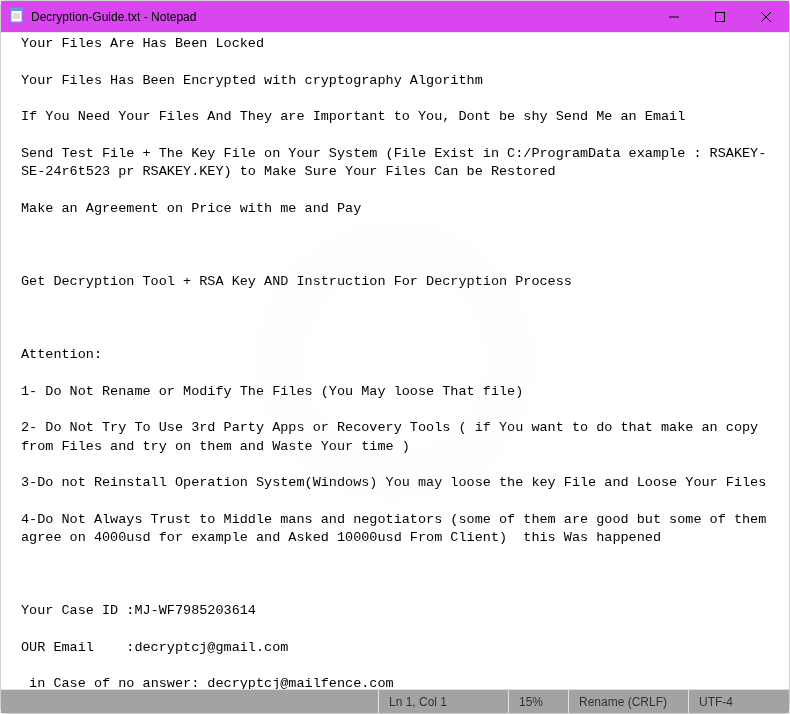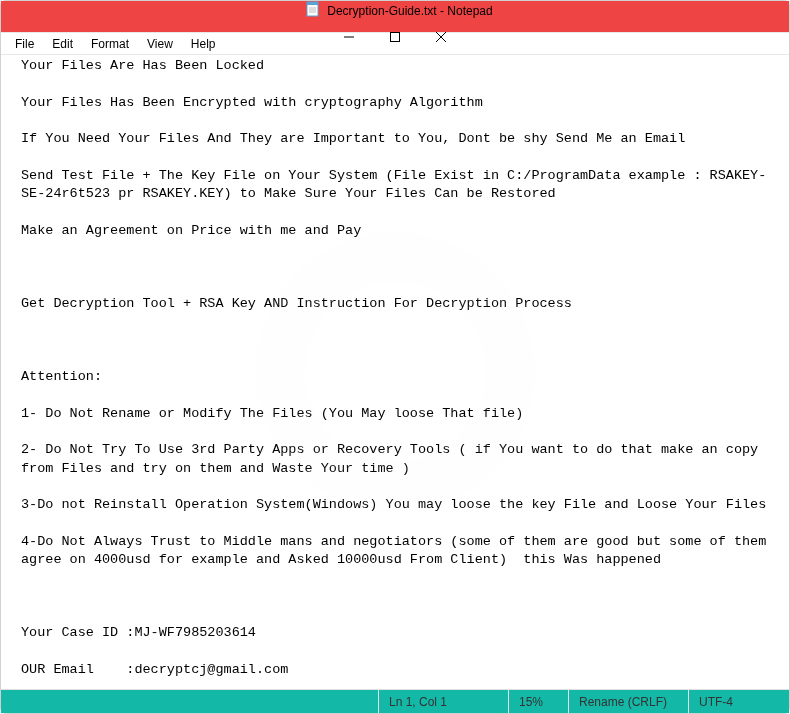--- a/index.html
+++ b/index.html
@@ -20,22 +20,21 @@
       display: flex;
       flex-direction: column;
       position: relative;
     }
     .title-bar {
       height: 32px;
       display: flex;
       align-items: center;
       justify-content: space-between;
       border-bottom: 1px solid #e8e8e8;
-      background: #ef4444;
-      flex-direction: column;
+      background: #d946ef;
     }
     .title-left {
       display: flex;
       align-items: center;
       padding-left: 8px;
       gap: 6px;
     }
     .notepad-icon {
       width: 16px;
       height: 16px;
@@ -79,21 +78,21 @@
       font-family: Consolas, "Courier New", monospace;
       font-size: 13.5px;
       line-height: 18.3px;
       white-space: pre-wrap;
       word-wrap: break-word;
       color: #000;
     }
     .status-bar {
       height: 24px;
       border-top: 1px solid #e0e0e0;
-      background: #14b8a6;
+      background: #a3a3a3;
       display: flex;
       font-size: 12px;
       color: #333;
     }
     .status-left {
       flex: 1;
       border-right: 1px solid #e2e2e2;
     }
     .status-cell {
       padding: 4px 10px;
@@ -148,27 +147,20 @@
       </div>
       <div class="win-btn">
         <svg viewBox="0 0 10 10">
             <line x1="0" y1="0" x2="10" y2="10" stroke="#000" stroke-width="1"></line>
             <line x1="10" y1="0" x2="0" y2="10" stroke="#000" stroke-width="1"></line>
           </svg>
       </div>
     </div>
   </div>
 
-  <div class="menu-bar">
-    <span class="menu-item">File</span>
-    <span class="menu-item">Edit</span>
-    <span class="menu-item">Format</span>
-    <span class="menu-item">View</span>
-    <span class="menu-item">Help</span>
-  </div>
 
   <div class="text-area">
     <div class="watermark-circle"></div>
     <div class="content">Your Files Are Has Been Locked
 
 Your Files Has Been Encrypted with cryptography Algorithm
 
 If You Need Your Files And They are Important to You, Dont be shy Send Me an Email
 
 Send Test File + The Key File on Your System (File Exist in C:/ProgramData example : RSAKEY-SE-24r6t523 pr RSAKEY.KEY) to Make Sure Your Files Can be Restored

